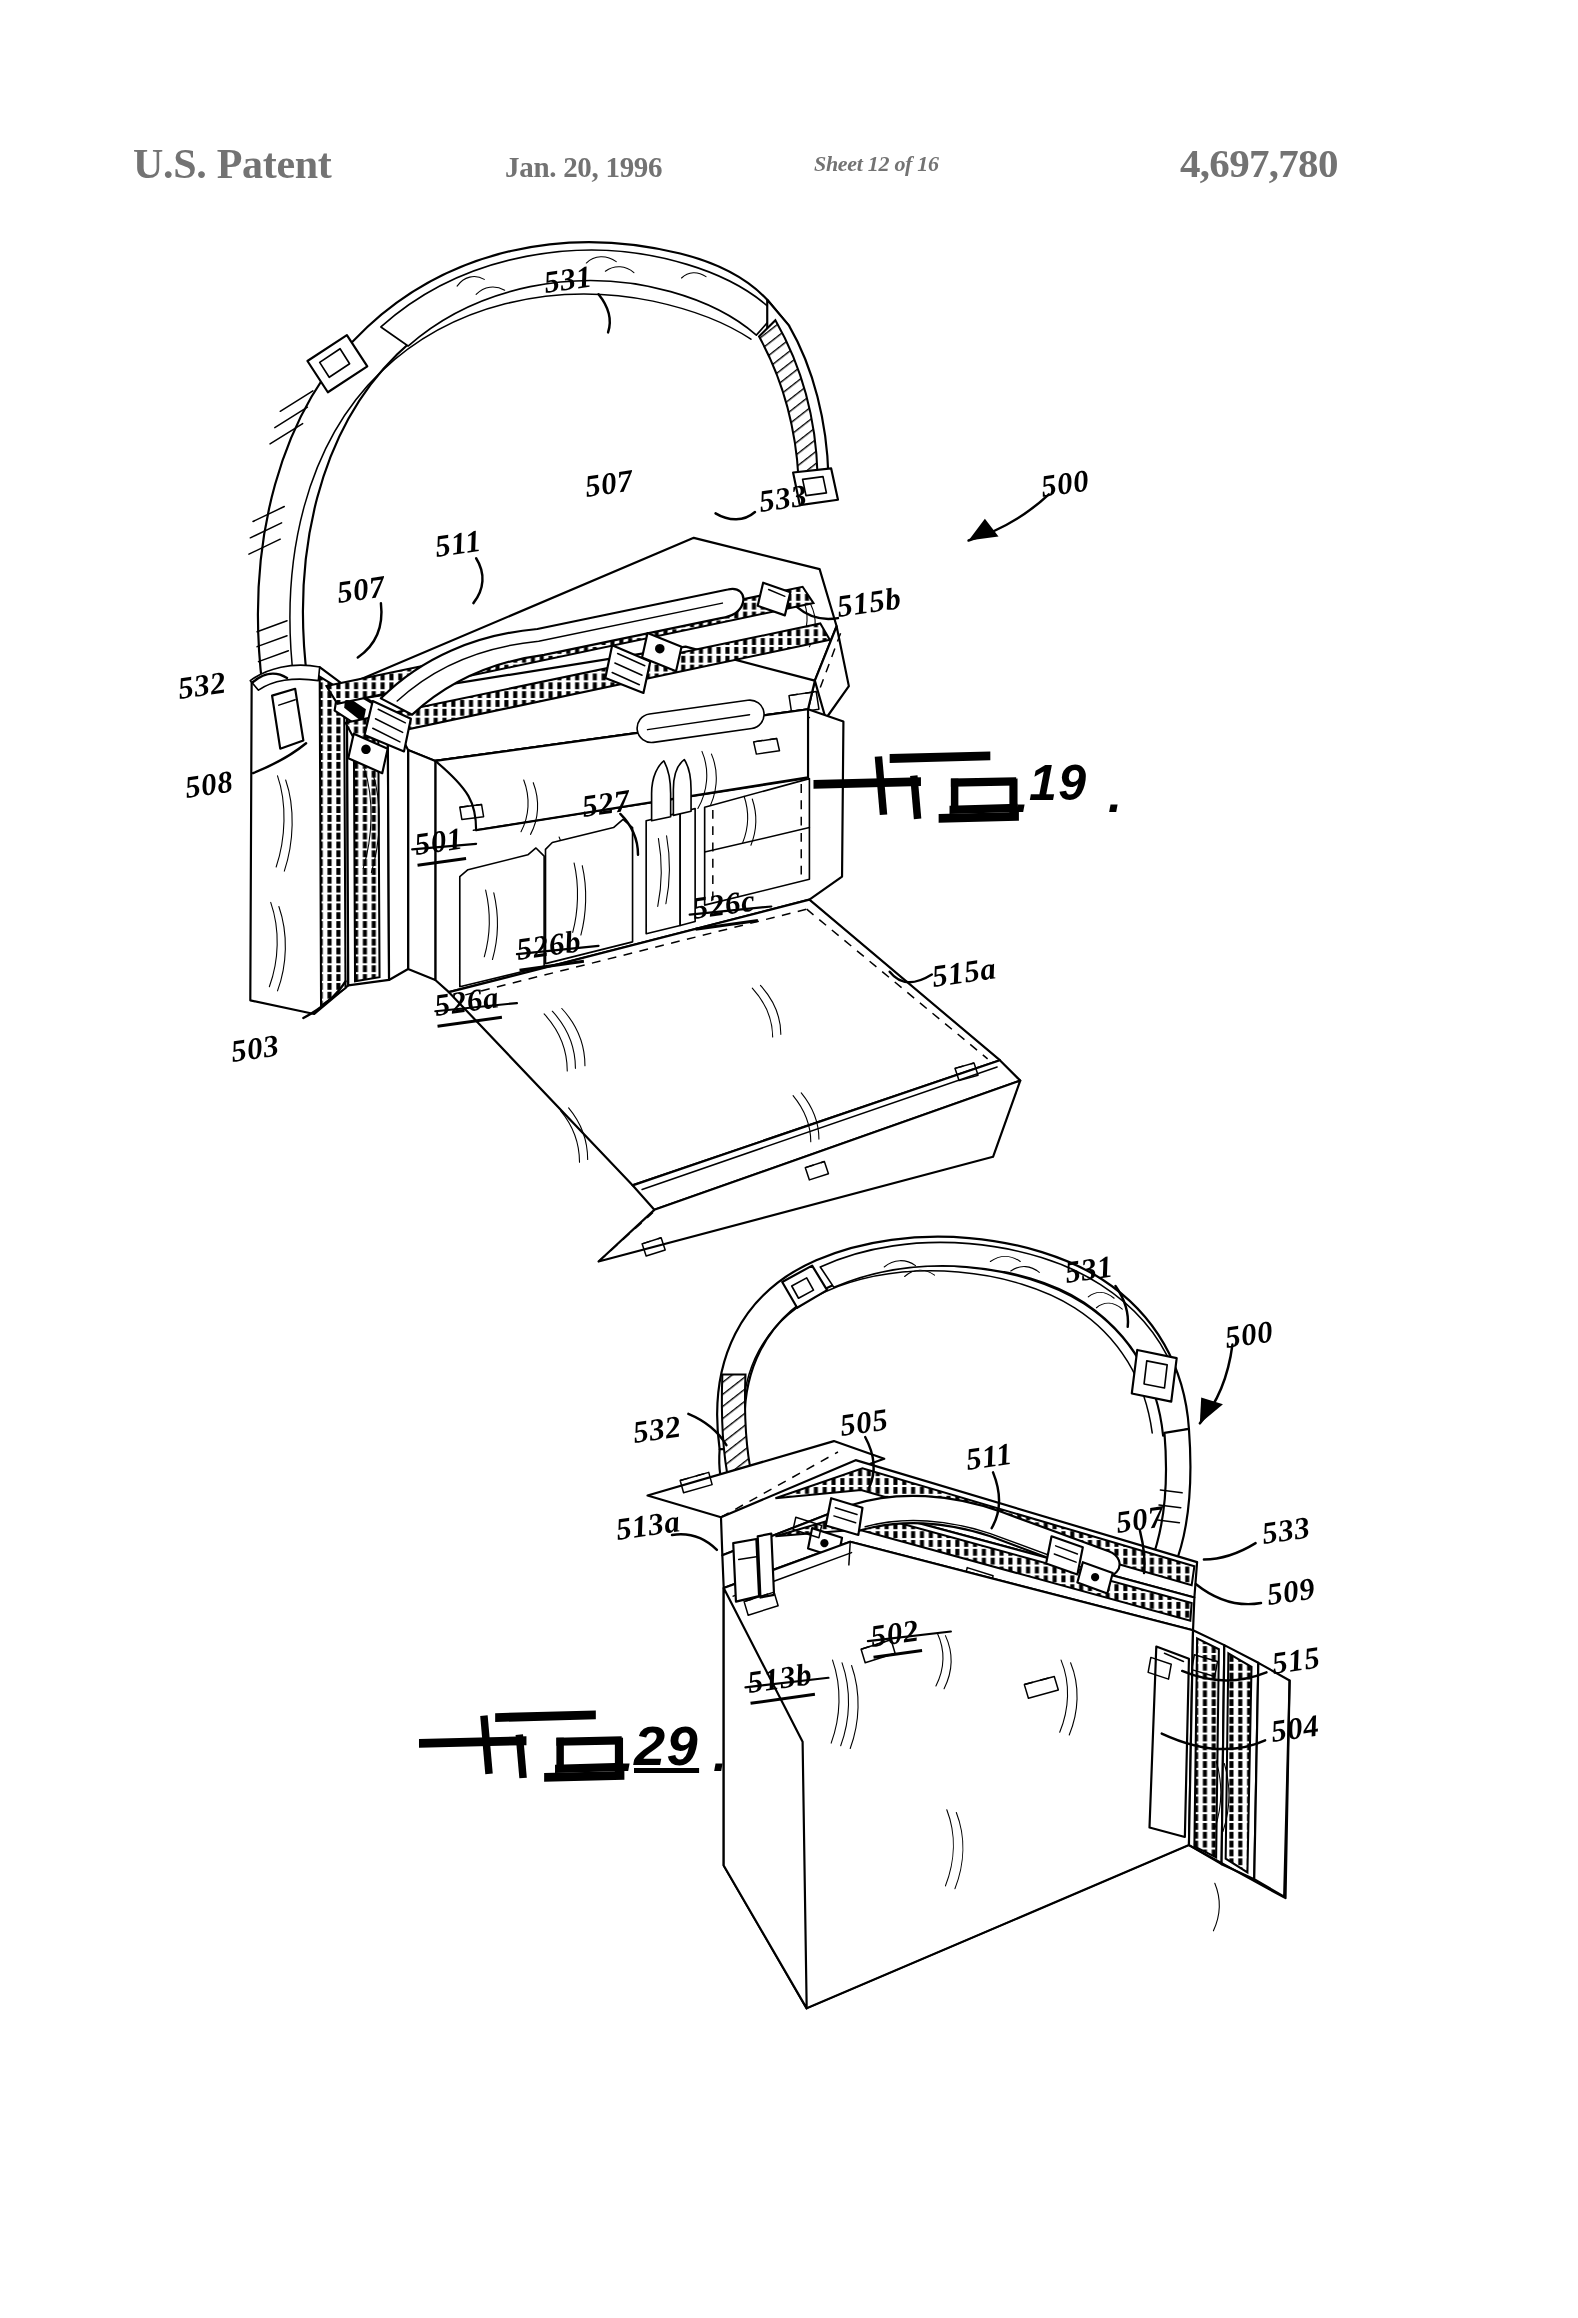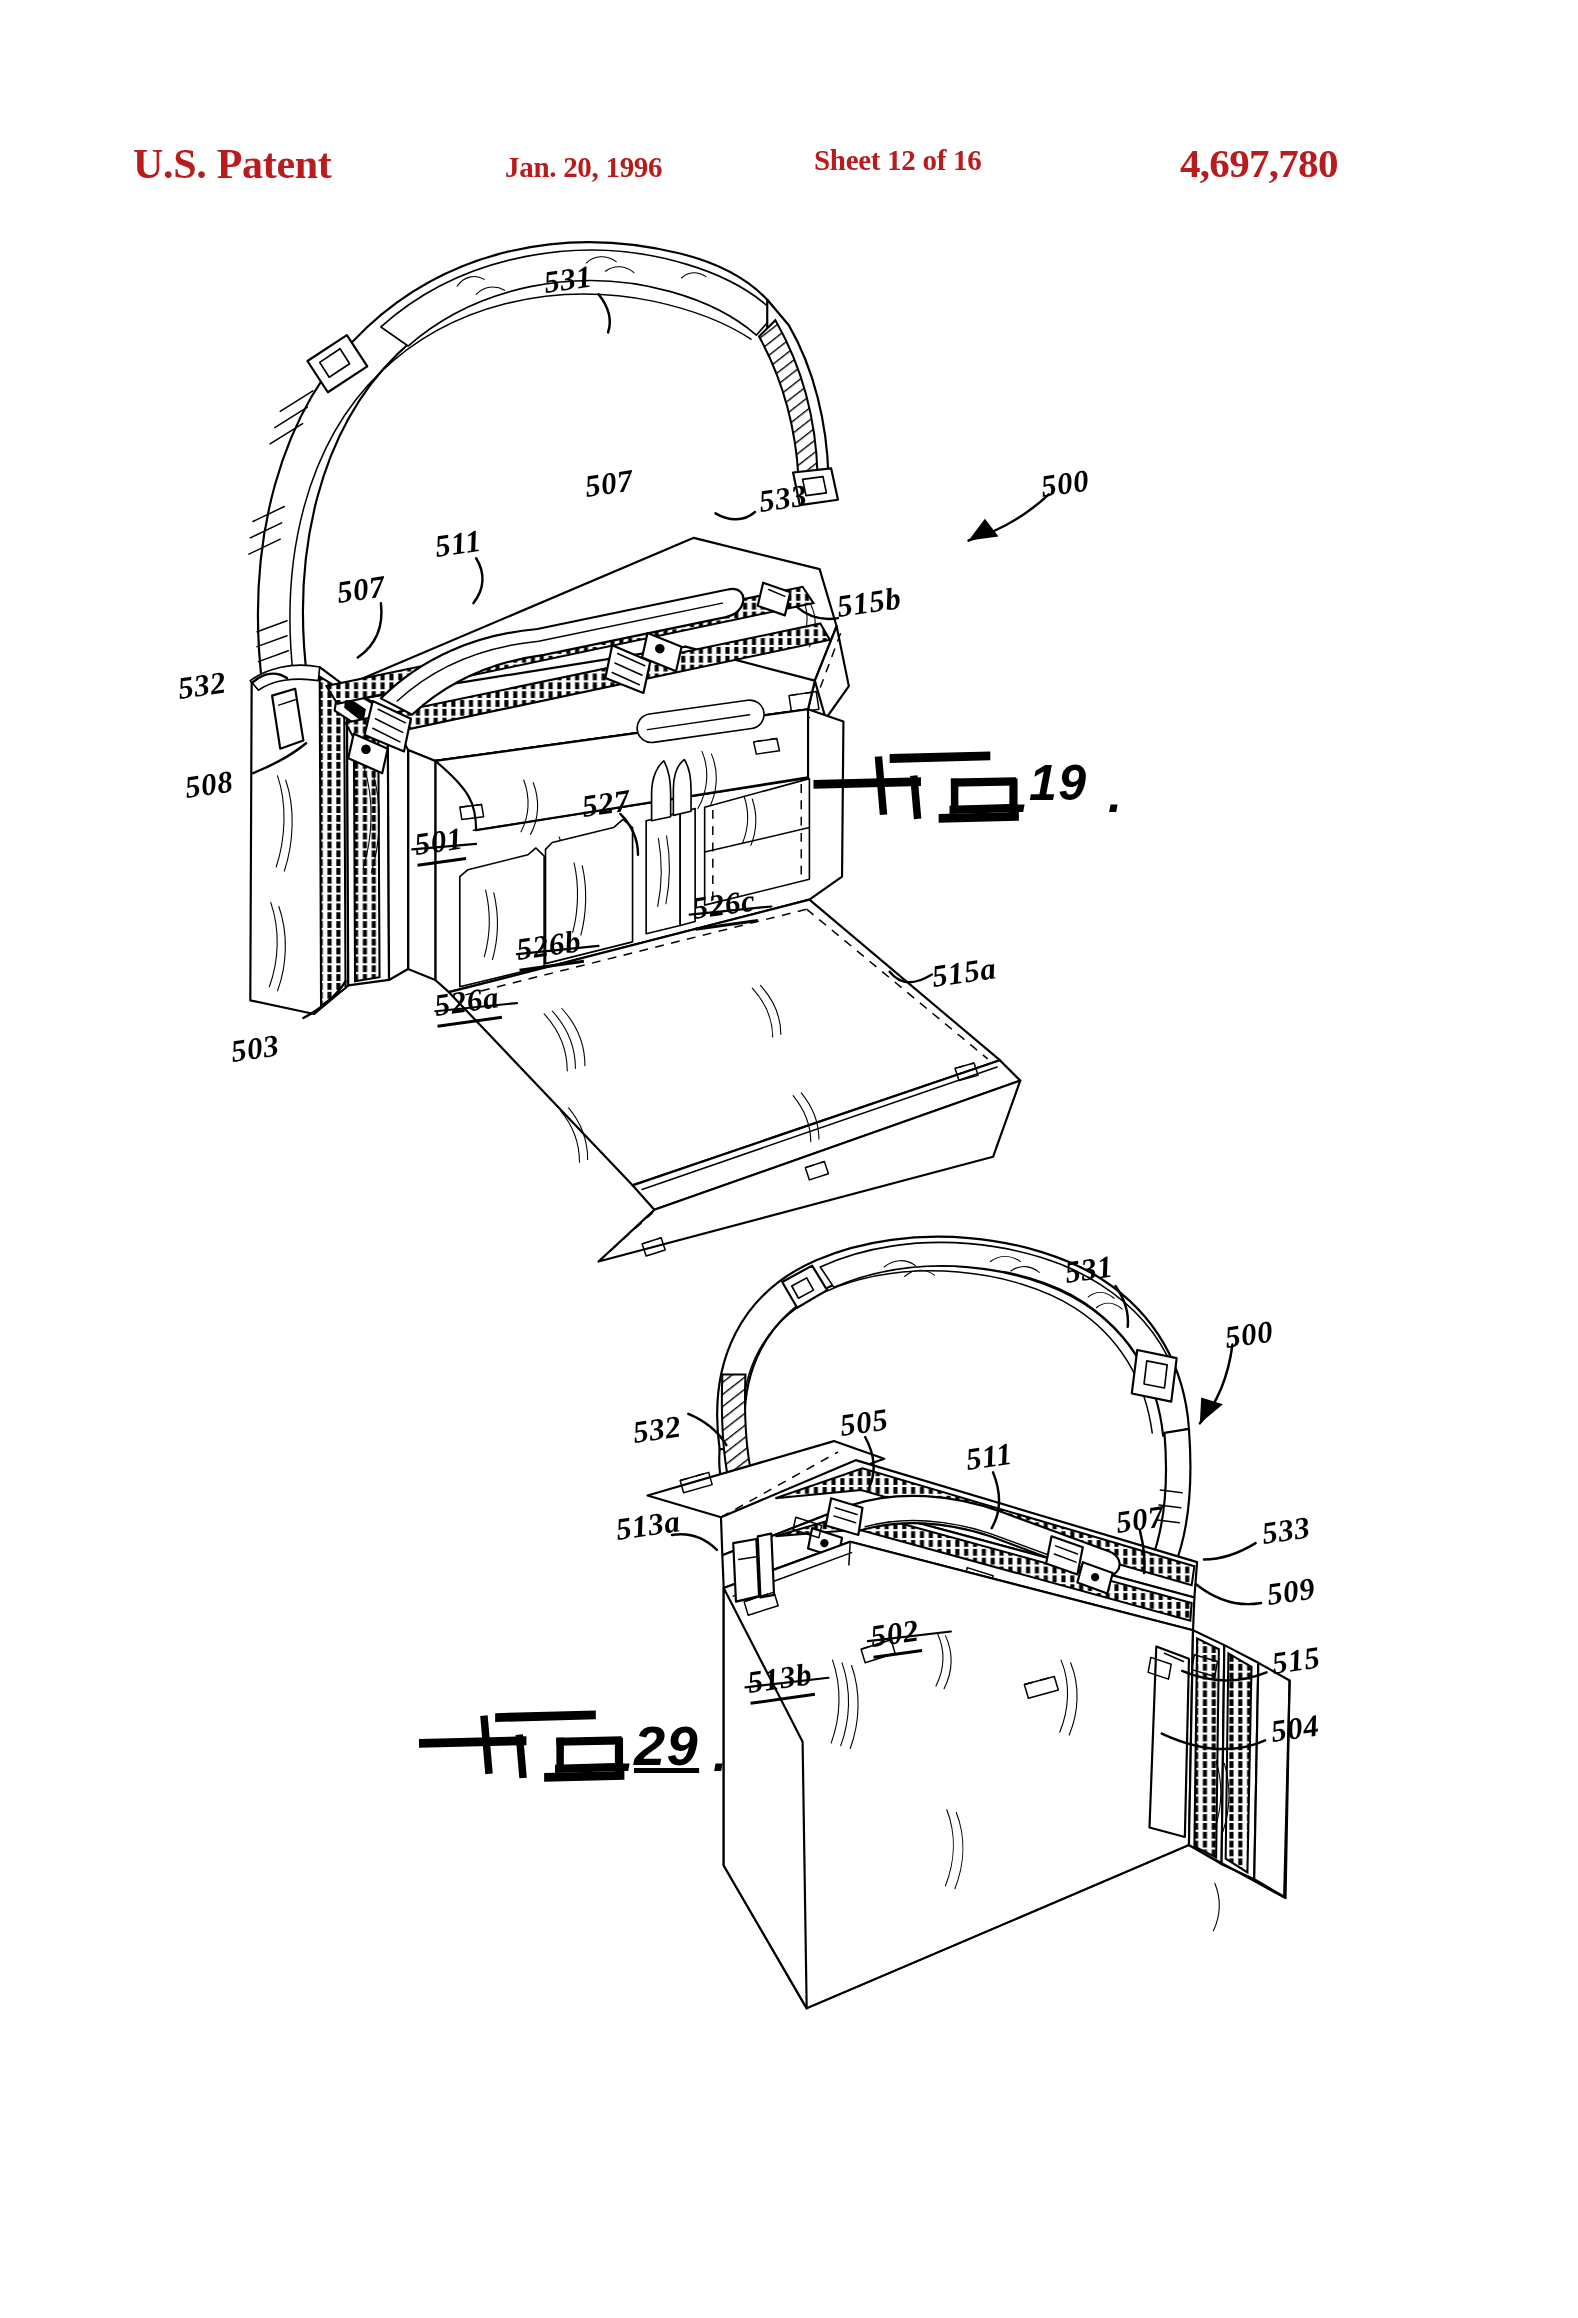--- a/index.html
+++ b/index.html
@@ -20,35 +20,36 @@
   #patent-header {
     position: absolute;
     left: 0; top: 0;
     width: 1578px;
     height: 225px;
   }
   .hdr-text {
     position: absolute;
     font-family: "Liberation Serif", serif;
     font-weight: bold;
-    color: #b91c1c;
+    color: #737373;
     white-space: nowrap;
     letter-spacing: -0.3px;
   }
   #hdr-office {
     left: 133px; top: 140px;
     font-size: 42px;
   }
   #hdr-date {
     left: 505px; top: 151px;
     font-size: 29px;
   }
   #hdr-sheet {
-    left: 814px; top: 144px;
-    font-size: 29px;
+    left: 814px; top: 151px;
+    font-size: 22px;
+    font-style: italic;
   }
   #hdr-number {
     left: 1180px; top: 139px;
     font-size: 41px;
     letter-spacing: -0.7px;
   }
 
   
   #drawing-sheet {
     position: absolute;

